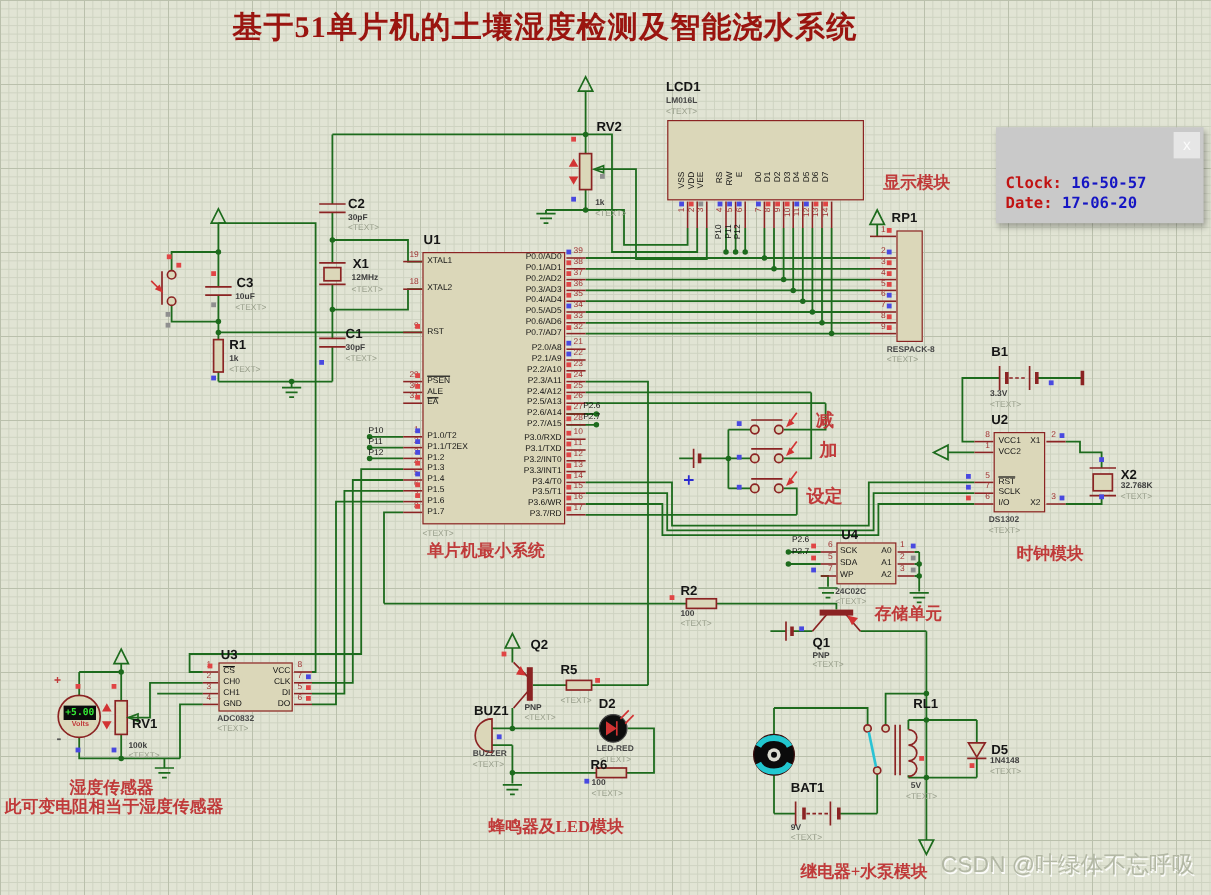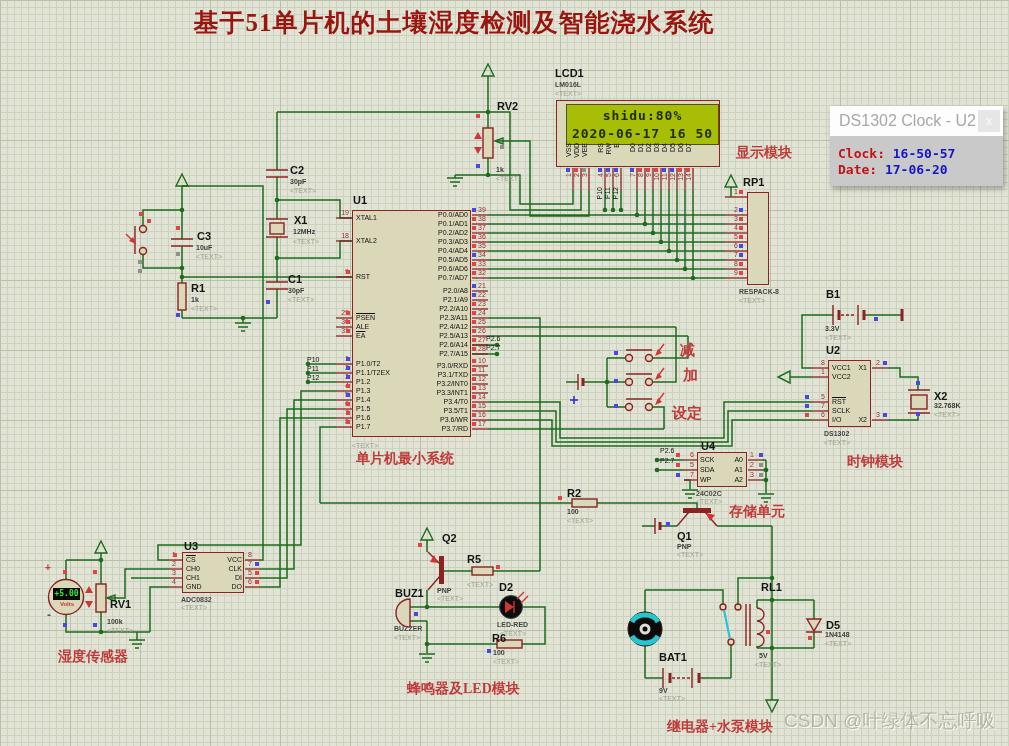--- a/index.html
+++ b/index.html
@@ -307,24 +307,20 @@
       <circle cx="427" cy="644" r="2.3" fill="#1d6b1d"></circle>
       <circle cx="772" cy="578" r="2.3" fill="#1d6b1d"></circle>
       <circle cx="772" cy="600" r="2.3" fill="#1d6b1d"></circle>
       <circle cx="772" cy="648" r="2.3" fill="#1d6b1d"></circle>
     </svg>
 
   <div class="title">基于51单片机的土壤湿度检测及智能浇水系统</div>
   <div class="wm" style="left:784px;top:708px;">CSDN @叶绿体不忘呼吸</div>
 
   <div class="chip" style="left:556px;top:100px;width:162px;height:65px;"></div>
-  <div class="lcd-screen" style="left:566px;top:104px;width:151px;height:39px;">
-    <div class="lcd-line" style="top:3px;">shidu:80%</div>
-    <div class="lcd-line" style="top:21px;">2020-06-17 16 50</div>
-  </div>
   <div class="chip" style="left:352px;top:210px;width:117px;height:225px;"></div>
   <div class="chip" style="left:747px;top:192px;width:20px;height:91px;"></div>
   <div class="chip" style="left:828px;top:360px;width:41px;height:65px;"></div>
   <div class="chip" style="left:182px;top:552px;width:60px;height:39px;"></div>
   <div class="chip" style="left:697px;top:452px;width:48px;height:33px;"></div>
 
   <div class="meter-disp" style="left:53px;top:588px;width:27px;height:12px;">+5.00</div>
   <div class="meter-unit" style="left:56px;top:601px;width:22px;">Volts</div>
   <div class="val" style="left:45px;top:562px;color:#c03a3a;font-size:10px;">+</div>
   <div class="val" style="left:47px;top:608px;color:#555;font-size:12px;">-</div>
@@ -389,20 +385,21 @@
   <div class="val" style="left:677px;top:543px;">PNP</div>
   <div class="ph" style="left:677px;top:551px;">&lt;TEXT&gt;</div>
 
   <div class="ref" style="left:184px;top:540px;">U3</div>
   <div class="mdl" style="left:181px;top:596px;">ADC0832</div>
   <div class="ph" style="left:181px;top:604px;">&lt;TEXT&gt;</div>
   <div class="ref" style="left:110px;top:598px;">RV1</div>
   <div class="val" style="left:107px;top:618px;">100k</div>
   <div class="ph" style="left:107px;top:627px;">&lt;TEXT&gt;</div>
   <div class="cn" style="left:58px;top:648px;">湿度传感器</div>
+  <div class="cn" style="left:4px;top:664px;">此可变电阻相当于湿度传感器</div>
 
   <div class="ref" style="left:442px;top:532px;">Q2</div>
   <div class="val" style="left:437px;top:587px;">PNP</div>
   <div class="ph" style="left:437px;top:595px;">&lt;TEXT&gt;</div>
   <div class="ref" style="left:467px;top:553px;">R5</div>
   <div class="ph" style="left:467px;top:581px;">&lt;TEXT&gt;</div>
   <div class="ref" style="left:395px;top:587px;">BUZ1</div>
   <div class="mdl" style="left:394px;top:625px;">BUZZER</div>
   <div class="ph" style="left:394px;top:634px;">&lt;TEXT&gt;</div>
   <div class="ref" style="left:499px;top:581px;">D2</div>
@@ -418,23 +415,20 @@
   <div class="ph" style="left:755px;top:661px;">&lt;TEXT&gt;</div>
   <div class="ref" style="left:826px;top:619px;">D5</div>
   <div class="val" style="left:825px;top:631px;">1N4148</div>
   <div class="ph" style="left:825px;top:640px;">&lt;TEXT&gt;</div>
   <div class="ref" style="left:659px;top:651px;">BAT1</div>
   <div class="val" style="left:659px;top:687px;">9V</div>
   <div class="ph" style="left:659px;top:695px;">&lt;TEXT&gt;</div>
   <div class="cn" style="left:667px;top:718px;">继电器+水泵模块</div>
 
   <div id="popup">
-    <div class="bar">
-      <span>DS1302 Clock - U2</span>
-    </div>
     <div class="close">x</div>
     <div class="row" style="top:40px;"><span class="rl">Clock:</span><span> </span><span class="rv">16-50-57</span></div>
     <div class="row" style="top:56px;"><span class="rl">Date:</span><span> </span><span class="rv">17-06-20</span></div>
   </div>
 
 <div class="pin-num" style="left: 337px; top: 209px; width: 12px; text-align: right;">19</div>
     <div class="pin-name" style="left: 356px; top: 214px; width: 62px; text-align: left;">XTAL1</div>
     <div class="pin-num" style="left: 337px; top: 232px; width: 12px; text-align: right;">18</div>
     <div class="pin-name" style="left: 356px; top: 237px; width: 62px; text-align: left;">XTAL2</div>
     <div class="pin-num" style="left: 337px; top: 268px; width: 12px; text-align: right;">9</div>

